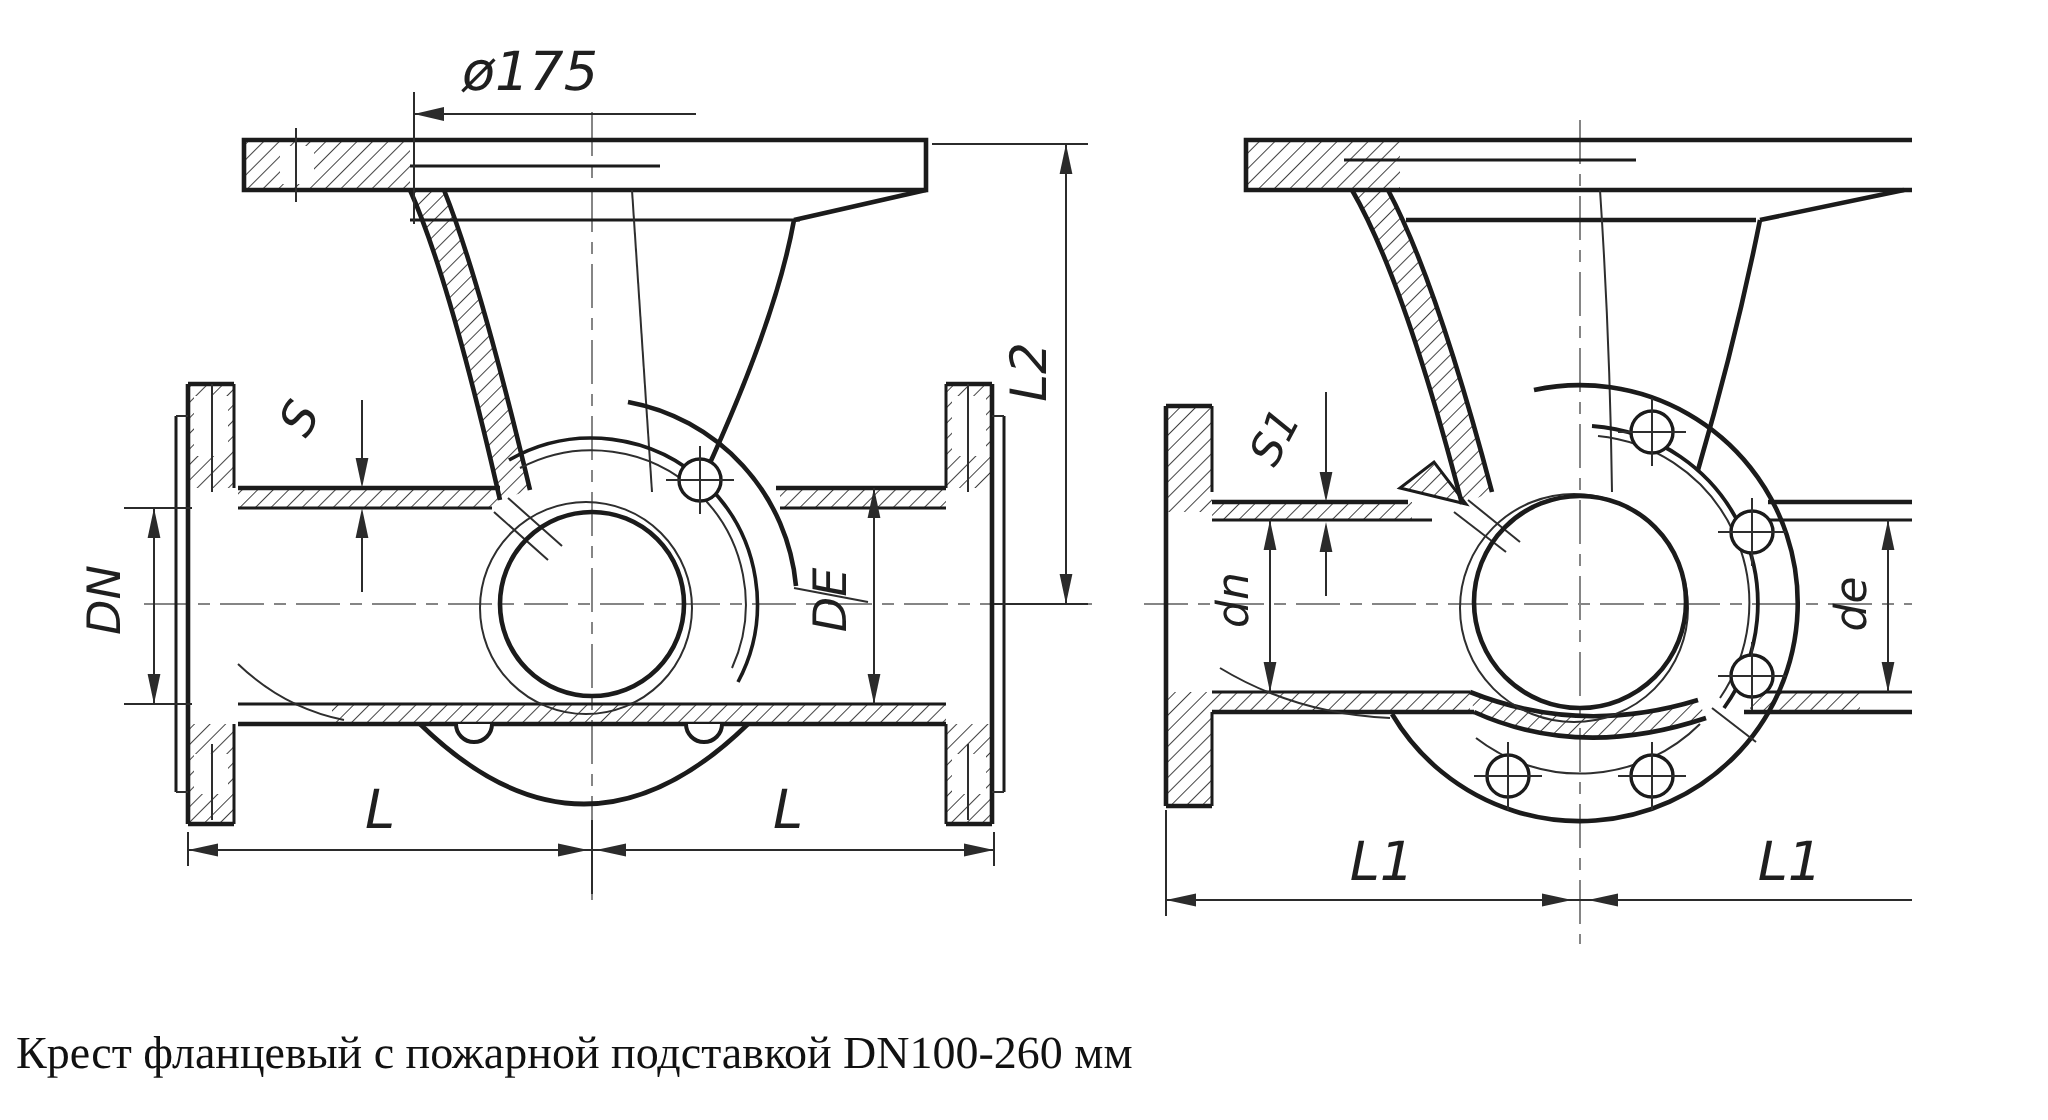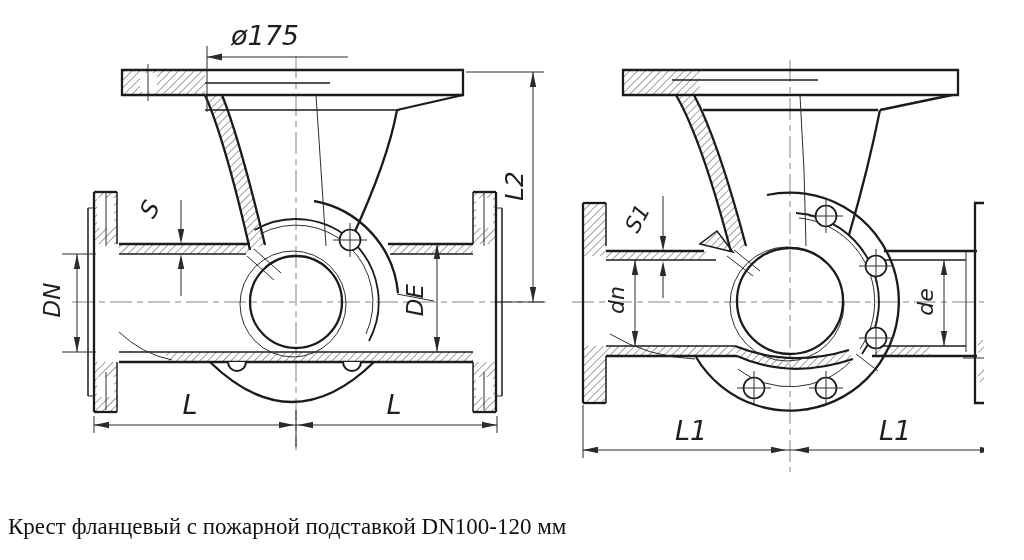--- a/index.html
+++ b/index.html
@@ -1,17 +1,17 @@
 <!DOCTYPE html>
 <html><head>
 <meta charset="utf-8">
 <style>
   html,body{margin:0;padding:0;background:#fff;}
   #stage{position:relative;width:956px;height:560px;background:#ffffff;overflow:hidden;
-         font-family:"DejaVu Sans",sans-serif;padding-left:28px;}
+         font-family:"DejaVu Sans",sans-serif;}
   svg{position:absolute;left:0;top:0;}
   .bold{stroke:#1b1b1b;stroke-width:2.3;fill:none;}
   .med{stroke:#1b1b1b;stroke-width:1.5;fill:none;}
   .thin{stroke:#2e2e2e;stroke-width:1;fill:none;}
   .dim{stroke:#2b2b2b;stroke-width:1;fill:none;}
   .cl{stroke:#858585;stroke-width:1;fill:none;stroke-dasharray:22 5 6 5;}
   .arr{fill:#2b2b2b;stroke:none;}
   .hatchf{fill:url(#hatch);stroke:none;}
   .wh{fill:#ffffff;stroke:none;}
   .whb{fill:#ffffff;stroke:#1b1b1b;stroke-width:2;}
@@ -280,14 +280,14 @@
 
       <text class="dimtext" font-size="22" text-anchor="middle" transform="translate(644,222) rotate(-62)">S1</text>
       <text class="dimtext" font-size="22" text-anchor="middle" y="8" transform="translate(616,300) rotate(-90)">dn</text>
       <text class="dimtext" font-size="22" text-anchor="middle" y="8" transform="translate(925,302) rotate(-90)">de</text>
       <text class="dimtext" x="691" y="440" font-size="27" text-anchor="middle">L1</text>
       <text class="dimtext" x="895" y="440" font-size="27" text-anchor="middle">L1</text>
     </g>
   </g>
 </svg>
 
-<div id="caption">Крест фланцевый с пожарной подставкой DN100-120 мм</div>
+<div id="caption">Крест фланцевый с пожарной подставкой DN100-260 мм</div>
 </div>
 
 </body></html>

